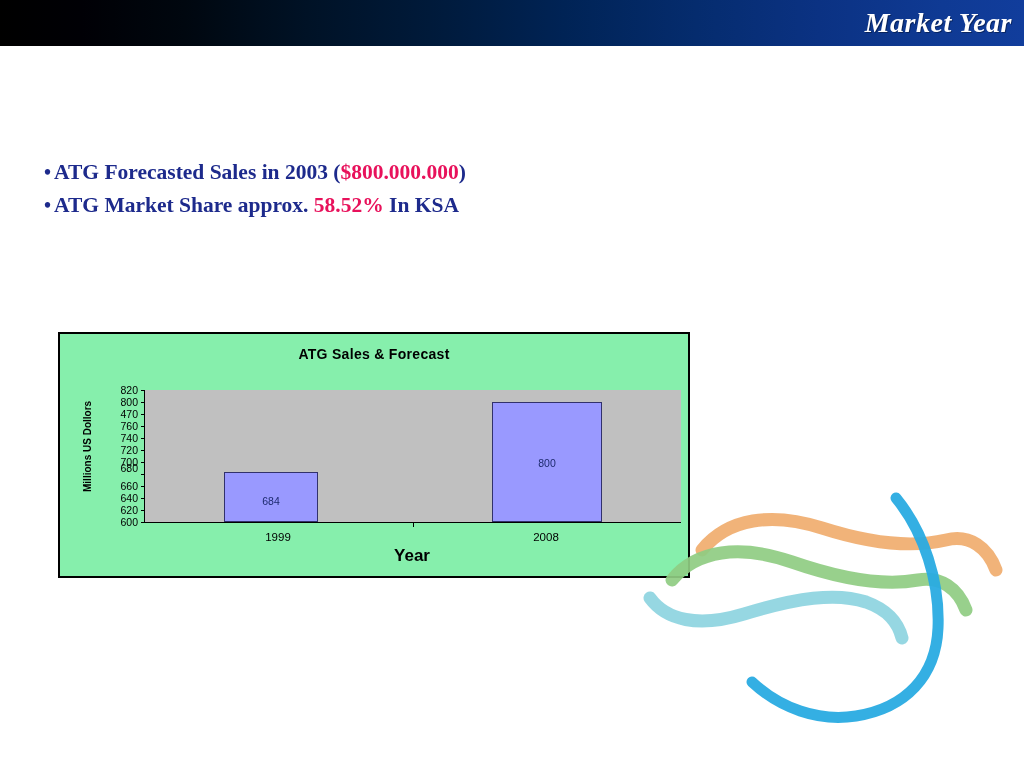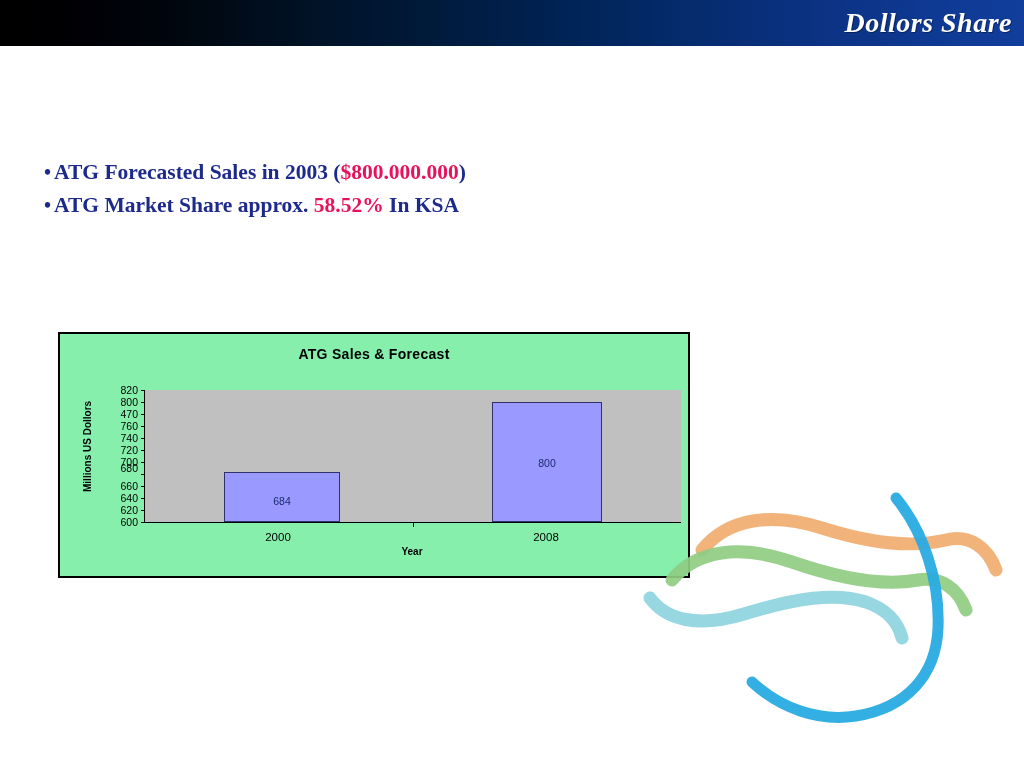--- a/index.html
+++ b/index.html
@@ -176,39 +176,39 @@
     border-left: 1px solid #000000;
   }
   #x-axis-title {
     position: absolute;
     left: 84px;
     width: 536px;
     top: 212px;
     text-align: center;
     font-family: "Liberation Sans", "DejaVu Sans", sans-serif;
     font-weight: bold;
-    font-size: 10px;
+    font-size: 17px;
     color: #000000;
   }
 
   
   #decor-swooshes {
     position: absolute;
     left: 640px;
     top: 470px;
     width: 390px;
     height: 270px;
     pointer-events: none;
   }
 </style>
 </head>
 <body>
 
 <div id="header-banner">
-  <div id="header-title">Dollors Share</div>
+  <div id="header-title">Market Year</div>
 </div>
 
 <div id="bullet-list">
   <div class="bullet-row">
     <span class="dot">•</span><span>ATG Forecasted Sales in 2003 (</span><span class="hl">$800.000.000</span><span>)</span>
   </div>
   <div class="bullet-row">
     <span class="dot">•</span><span>ATG Market Share approx. </span><span class="hl">58.52%</span><span> In KSA</span>
   </div>
 </div>
@@ -240,31 +240,31 @@
       <div class="y-tickmark" style="top: 24px;"></div>
       <div class="y-tickmark" style="top: 36px;"></div>
       <div class="y-tickmark" style="top: 48px;"></div>
       <div class="y-tickmark" style="top: 60px;"></div>
       <div class="y-tickmark" style="top: 72px;"></div>
       <div class="y-tickmark" style="top: 84px;"></div>
       <div class="y-tickmark" style="top: 96px;"></div>
       <div class="y-tickmark" style="top: 108px;"></div>
       <div class="y-tickmark" style="top: 120px;"></div>
       <div class="y-tickmark" style="top: 132px;"></div>
-      <div class="bar" style="left: 79px; width: 116px; height: 50.4px; background: rgb(153, 153, 255); border-color: rgb(49, 49, 107);">
+      <div class="bar" style="left: 79px; width: 94px; height: 50.4px; background: rgb(153, 153, 255); border-color: rgb(49, 49, 107);">
         <div class="bar-value" style="color: rgb(29, 42, 110); top: 22.68px;">684</div>
       </div>
       <div class="bar" style="left: 347px; width: 110px; height: 120px; background: rgb(153, 153, 255); border-color: rgb(49, 49, 107);">
         <div class="bar-value" style="color: rgb(29, 42, 110); top: 54px;">800</div>
       </div>
       <div class="x-tickmark" style="left: 268px; top: 132px;"></div>
     </div>
 
   <div id="x-axis-title">Year</div>
-<div class="x-cat-label" style="left: 178px; width: 80px; top: 197px;">2000</div>
+<div class="x-cat-label" style="left: 178px; width: 80px; top: 197px;">1999</div>
     <div class="x-cat-label" style="left: 446px; width: 80px; top: 197px;">2008</div>
   </div>
 
 <div id="decor-swooshes">
   <svg width="390" height="270" viewBox="0 0 390 270" xmlns="http://www.w3.org/2000/svg">
     <g fill="none" stroke-linecap="round">
       <path id="sw-orange" d="M 62 80 C 88 48 132 42 182 58 C 232 74 272 78 306 70 C 330 64 348 78 356 100" stroke="#f0ad6e" stroke-width="13" opacity="0.92"></path>
       <path id="sw-green" d="M 32 110 C 56 80 100 74 152 92 C 204 110 246 116 278 110 C 300 106 318 118 326 140" stroke="#8fcc82" stroke-width="13" opacity="0.92"></path>
       <path id="sw-teal" d="M 10 128 C 26 150 58 158 104 144 C 156 128 196 122 226 132 C 248 140 258 152 262 168" stroke="#8dd4e0" stroke-width="13" opacity="0.92"></path>
       <path id="sw-blue" d="M 256 28 C 284 62 300 112 298 158 C 296 206 266 238 216 246 C 178 252 140 238 112 212" stroke="#29abe2" stroke-width="11" opacity="0.95"></path>

